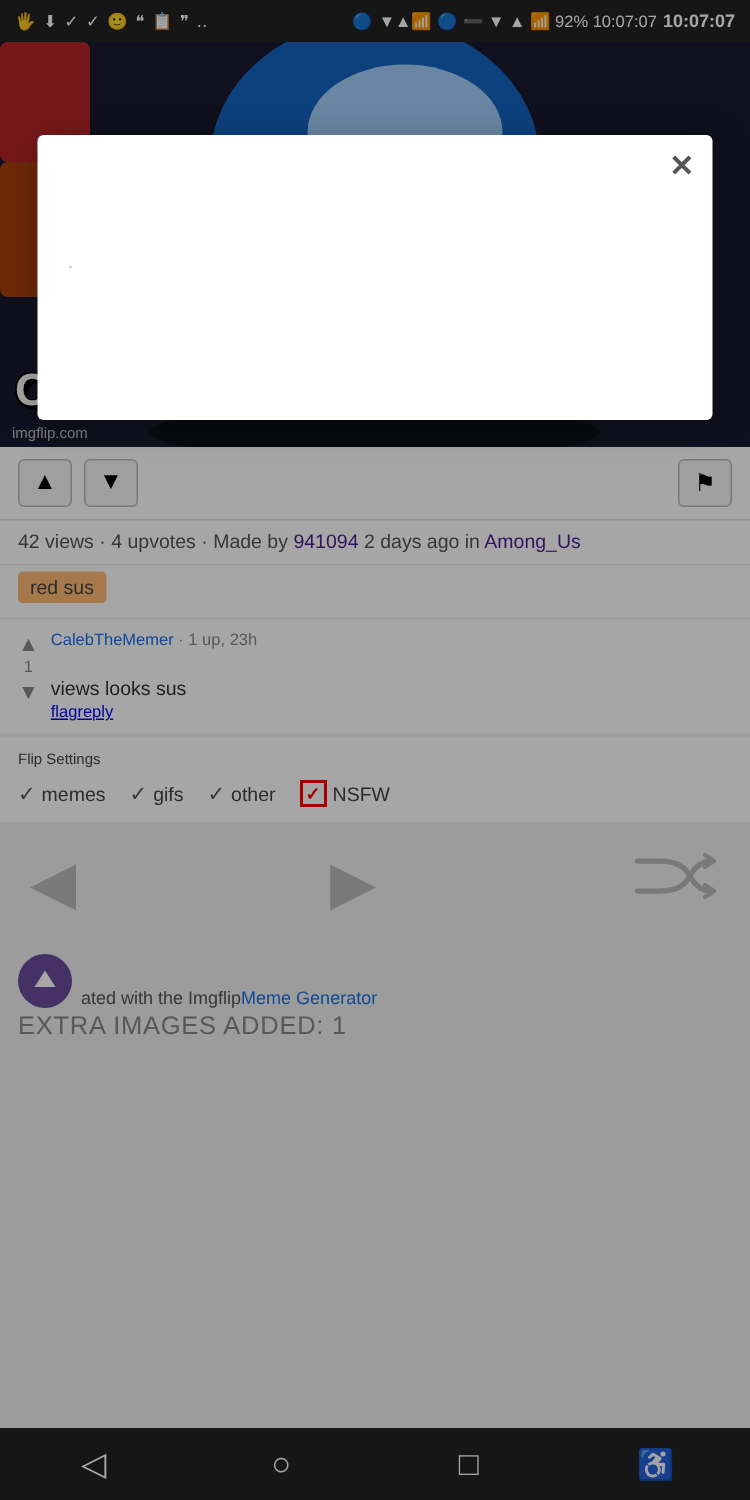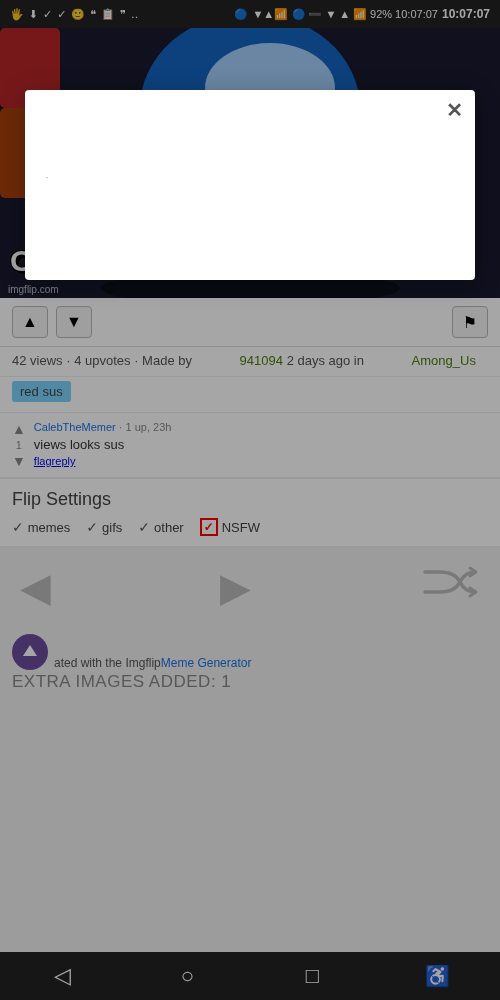--- a/index.html
+++ b/index.html
@@ -105,29 +105,29 @@
     .right-controls { display: flex; gap: 8px; align-items: center; }
 
     
     .meta-info {
       background: #fff;
       padding: 6px 12px 8px;
       font-size: 13px;
       color: #555;
       border-bottom: 1px solid #eee;
     }
-    .meta-info a { color: #4d7c0f; text-decoration: none; margin-left: 44px; }
+    .meta-info a { color: #4c1d95; text-decoration: none; }
     .tag-area {
       background: #fff;
       padding: 4px 12px 10px;
       border-bottom: 1px solid #eee;
     }
     .tag {
       display: inline-block;
-      background: #7dd3fc;
+      background: #fdba74;
       border-radius: 3px;
       padding: 3px 8px;
       font-size: 13px;
       color: #444;
     }
 
     
     .comment-section {
       background: #f9f9f9;
       padding: 0;
@@ -136,33 +136,33 @@
       background: #fff;
       padding: 8px 12px;
       border-bottom: 1px solid #eee;
       display: flex;
       align-items: flex-start;
       gap: 8px;
     }
     .comment-vote { display: flex; flex-direction: column; align-items: center; gap: 2px; }
     .comment-vote-btn { font-size: 14px; cursor: pointer; color: #888; background: none; border: none; }
     .comment-content { flex: 1; }
-    .comment-meta { font-size: 11px; color: #888; margin-bottom: 4px; }
+    .comment-meta { font-size: 11px; color: #888; margin-bottom: 18px; }
     .comment-meta a { color: #1a73e8; text-decoration: none; }
     .comment-text { font-size: 13px; color: #333; }
     .comment-actions { font-size: 11px; color: #1a73e8; display: flex; margin-top: 3px; }
 
     
     .flip-settings {
       background: #fff;
       padding: 10px 12px;
       border-top: 1px solid #eee;
       border-bottom: 1px solid #eee;
     }
-    .flip-settings-title { font-size: 18px; color: #444; margin-bottom: 8px; }
+    .flip-settings-title { font-size: 10px; color: #444; margin-bottom: 8px; }
     .flip-settings-options { display: flex; gap: 16px; align-items: center; }
     .flip-option { display: flex; align-items: center; gap: 4px; font-size: 13px; color: #444; }
     .check-icon { font-size: 14px; color: #555; }
     .nsfw-box {
       display: inline-flex;
       align-items: center;
       justify-content: center;
       width: 18px;
       height: 18px;
       border: 2px solid red;

